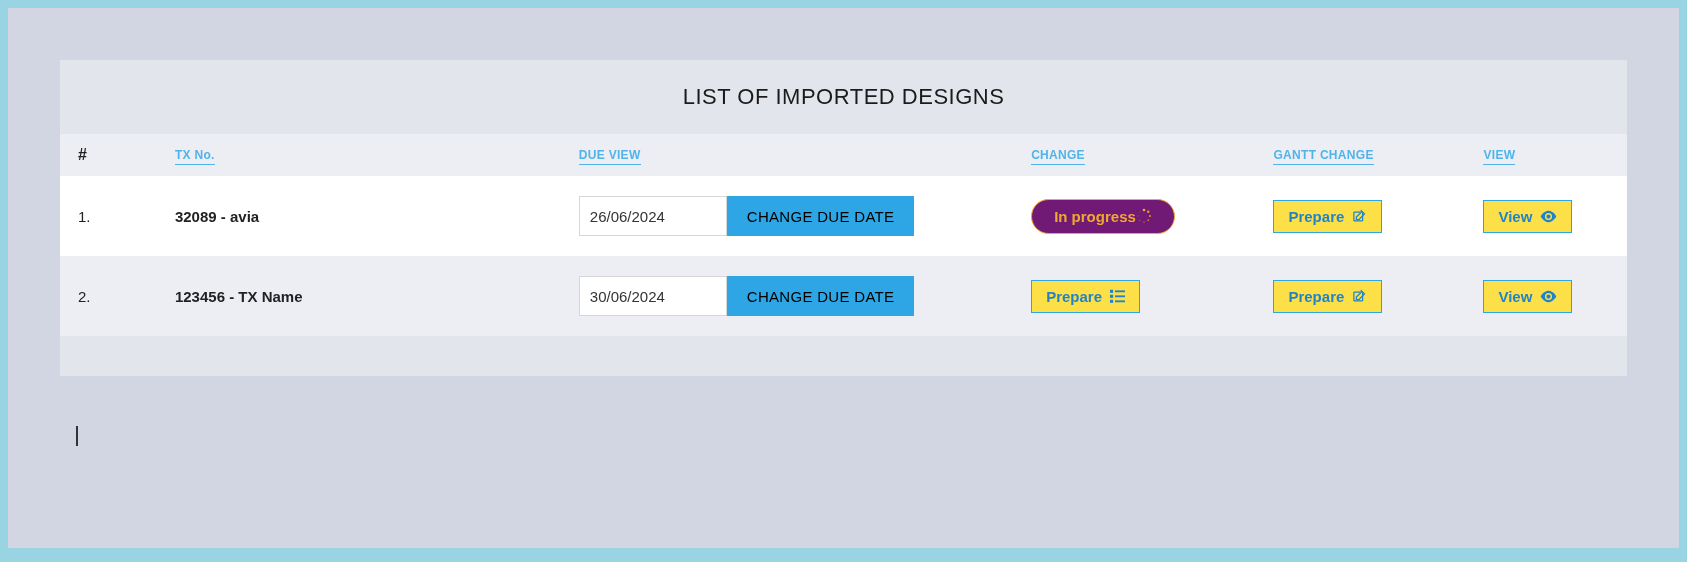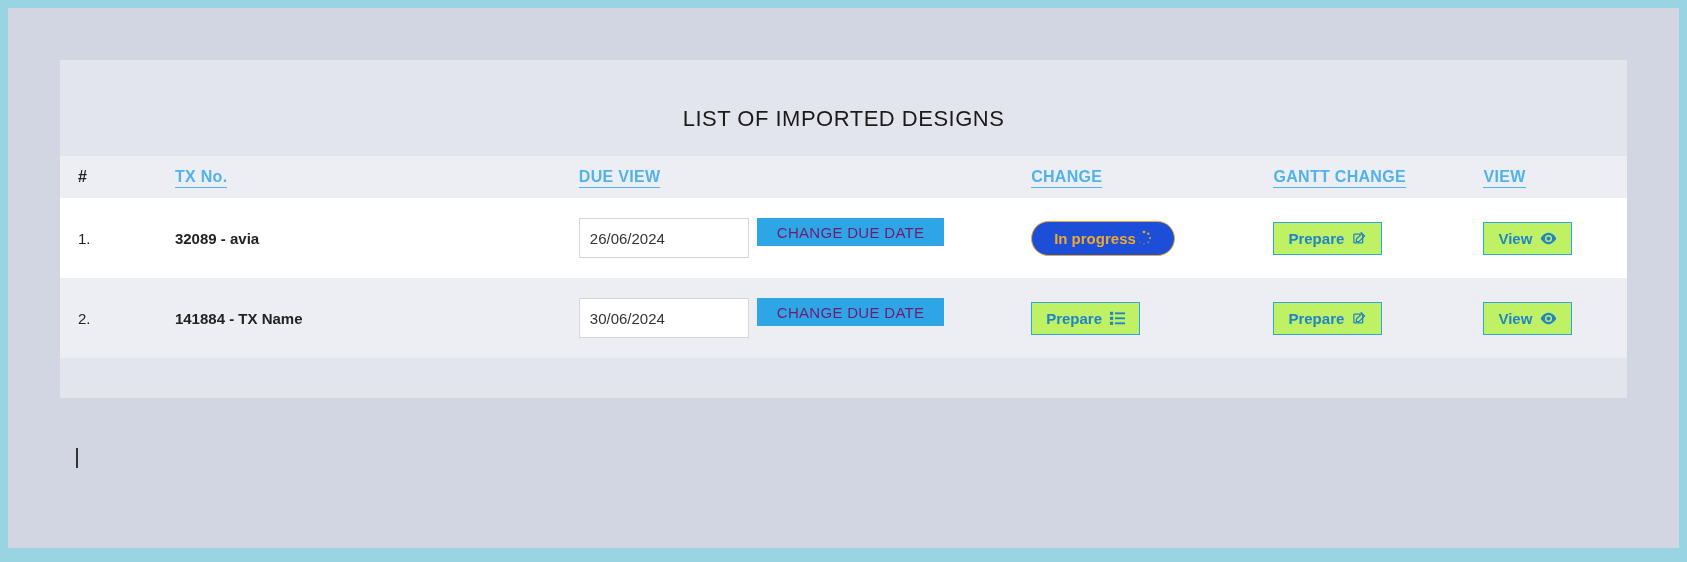--- a/index.html
+++ b/index.html
@@ -8,39 +8,39 @@
       background: #99d4e3;
       padding: 8px;
     }
     .outer {
       background: #d2d6e2;
       padding: 52px;
       min-height: 540px;
     }
     .panel {
       background: #e3e5ed;
-      padding: 46px 0 40px 0;
+      padding: 24px 0 40px 0;
     }
     .title {
       text-align: center;
       font-size: 22px;
       color: #1b1b1b;
       font-weight: 400;
       letter-spacing: 0.5px;
       margin-bottom: 24px;
     }
     table {
       width: 100%;
       border-collapse: collapse;
     }
     thead th {
       background: #eceef4;
       text-align: left;
       padding: 12px 18px;
-      font-size: 16px;
+      font-size: 12px;
       font-weight: 700;
       color: #50b3ea;
       letter-spacing: 0.3px;
     }
     thead th.idx { color: #222; font-size: 16px; width: 6%; }
     thead th .uline { border-bottom: 1px solid #50b3ea; padding-bottom: 2px; }
     tbody tr.row-white { background: #fff; }
     tbody tr.row-grey { background: #eceef4; }
     tbody td {
       padding: 20px 18px;
@@ -52,56 +52,55 @@
     td.txcell { width: 25%; font-weight: 700; }
     td.duecell { width: 28%; }
     td.statuscell { width: 15%; }
     td.ganttcell { width: 13%; }
     td.viewcell { width: 10%; }
     .due-wrap { display: flex; align-items: stretch; }
     .date-input {
       border: 1px solid #d6d6d6;
       padding: 8px 10px;
       font-size: 15px;
-      width: 170px;
+      width: 148px;
       background: #fff;
       color: #333;
       height: 40px;
       outline: none;
     }
     .btn-change {
       background: #2ea6e6;
-      color: #701a75;
+      color: #000000;
       border: none;
       padding: 0 20px;
       font-size: 15px;
       cursor: pointer;
-      height: 28px;
+      height: 40px;
       letter-spacing: 0.3px;
-      margin-left: 8px;
     }
     .status-pill {
       display: inline-flex;
       align-items: center;
       gap: 0;
       border: 1px solid #f0a92f;
       color: #f0a92f;
       border-radius: 22px;
       padding: 8px 22px;
       font-size: 15px;
       font-weight: 700;
-      background: #1d4ed8;
+      background: #701a75;
     }
     .btn-outline {
       display: inline-flex;
       align-items: center;
       gap: 8px;
       border: 1px solid #2ea6e6;
       color: #2284c7;
-      background: #bef264;
+      background: #fde047;
       padding: 7px 14px;
       font-size: 15px;
       font-weight: 700;
       cursor: pointer;
     }
     .spinner { width: 16px; height: 16px; }
     .cursor-bar {
       height: 20px;
       border-left: 2px solid #333;
       margin: 50px 0 0 16px;
@@ -162,21 +161,21 @@
       <button class="btn-outline">
                 <span>View</span>
                 <svg width="17" height="13" viewBox="0 0 24 16" fill="#2284c7">
                   <path d="M12 0C5 0 1 8 1 8s4 8 11 8 11-8 11-8-4-8-11-8zm0 13a5 5 0 110-10 5 5 0 010 10zm0-8a3 3 0 100 6 3 3 0 000-6z"></path>
                 </svg>
               </button>
     </td>
   </tr>
           <tr class="row-grey">
     <td class="idx">2.</td>
-    <td class="txcell">141884 - TX Name</td>
+    <td class="txcell">123456 - TX Name</td>
     <td class="duecell">
       <div class="due-wrap">
         <input class="date-input" value="30/06/2024" style="">
         <button class="btn-change">CHANGE DUE DATE</button>
       </div>
     </td>
     <td class="statuscell"><button class="btn-outline">
                 <span>Prepare</span>
                 <svg width="15" height="14" viewBox="0 0 24 20" fill="#2284c7">
                   <rect x="0" y="0" width="5" height="5"></rect>

